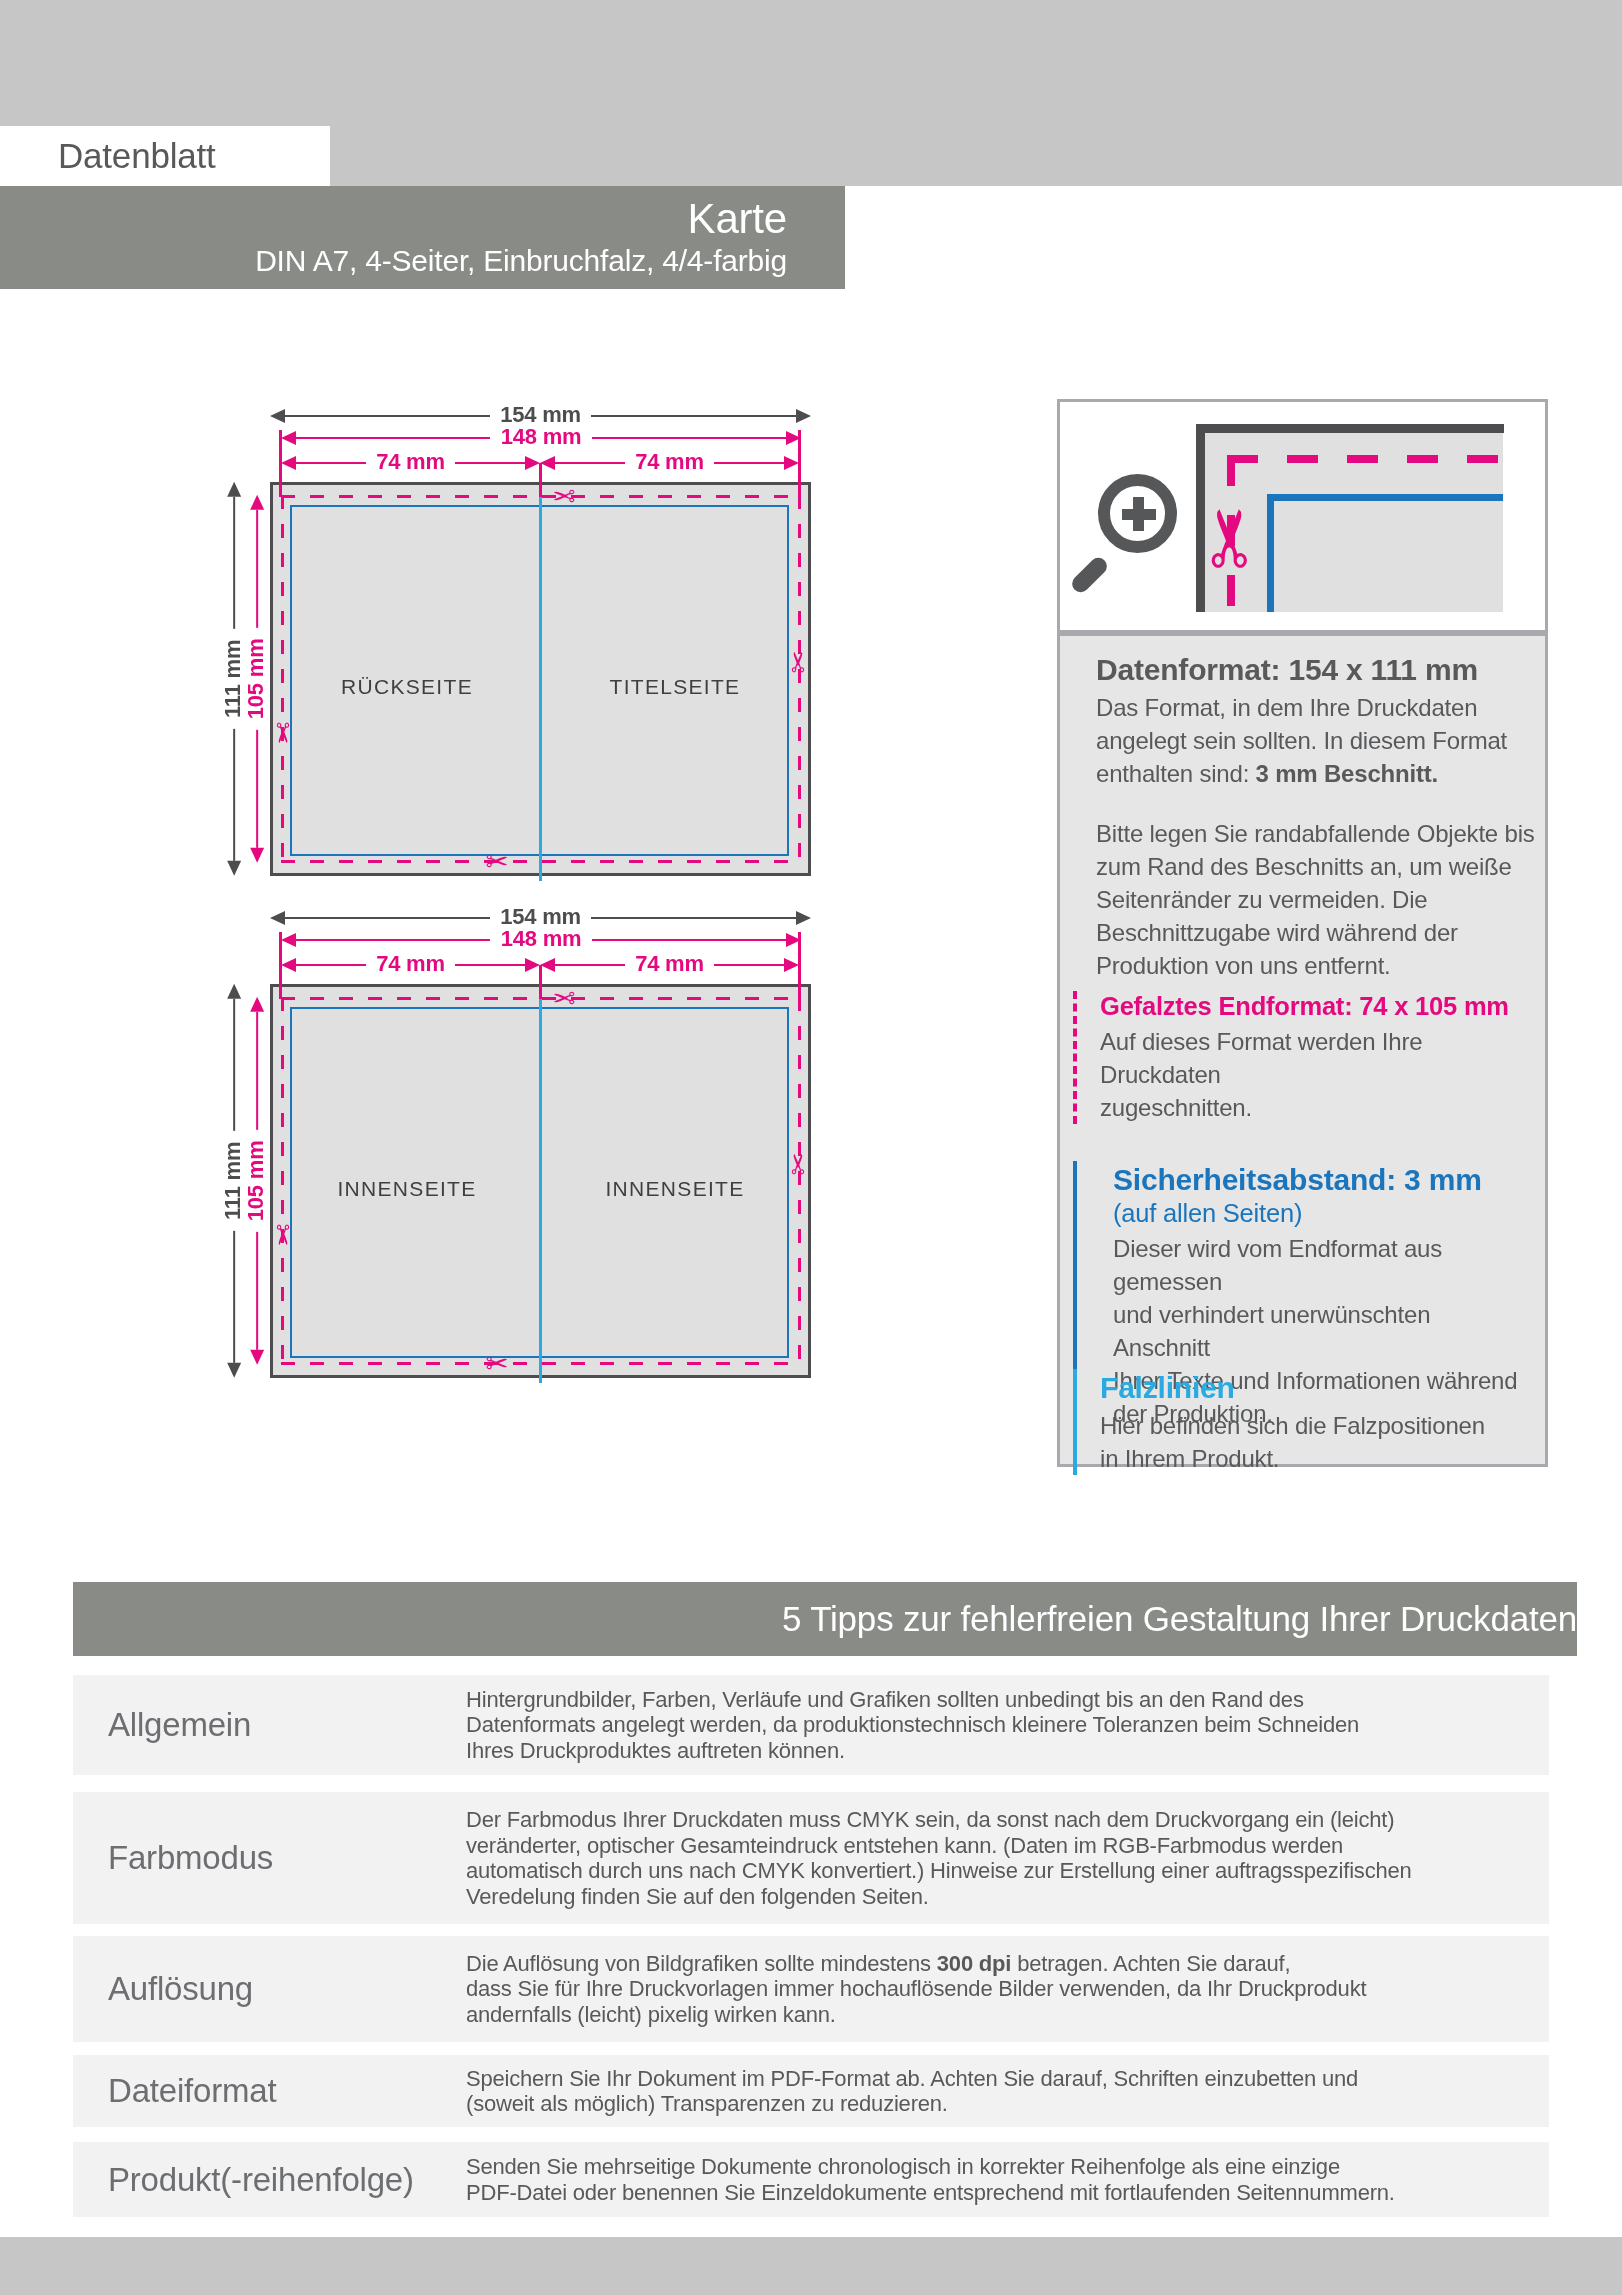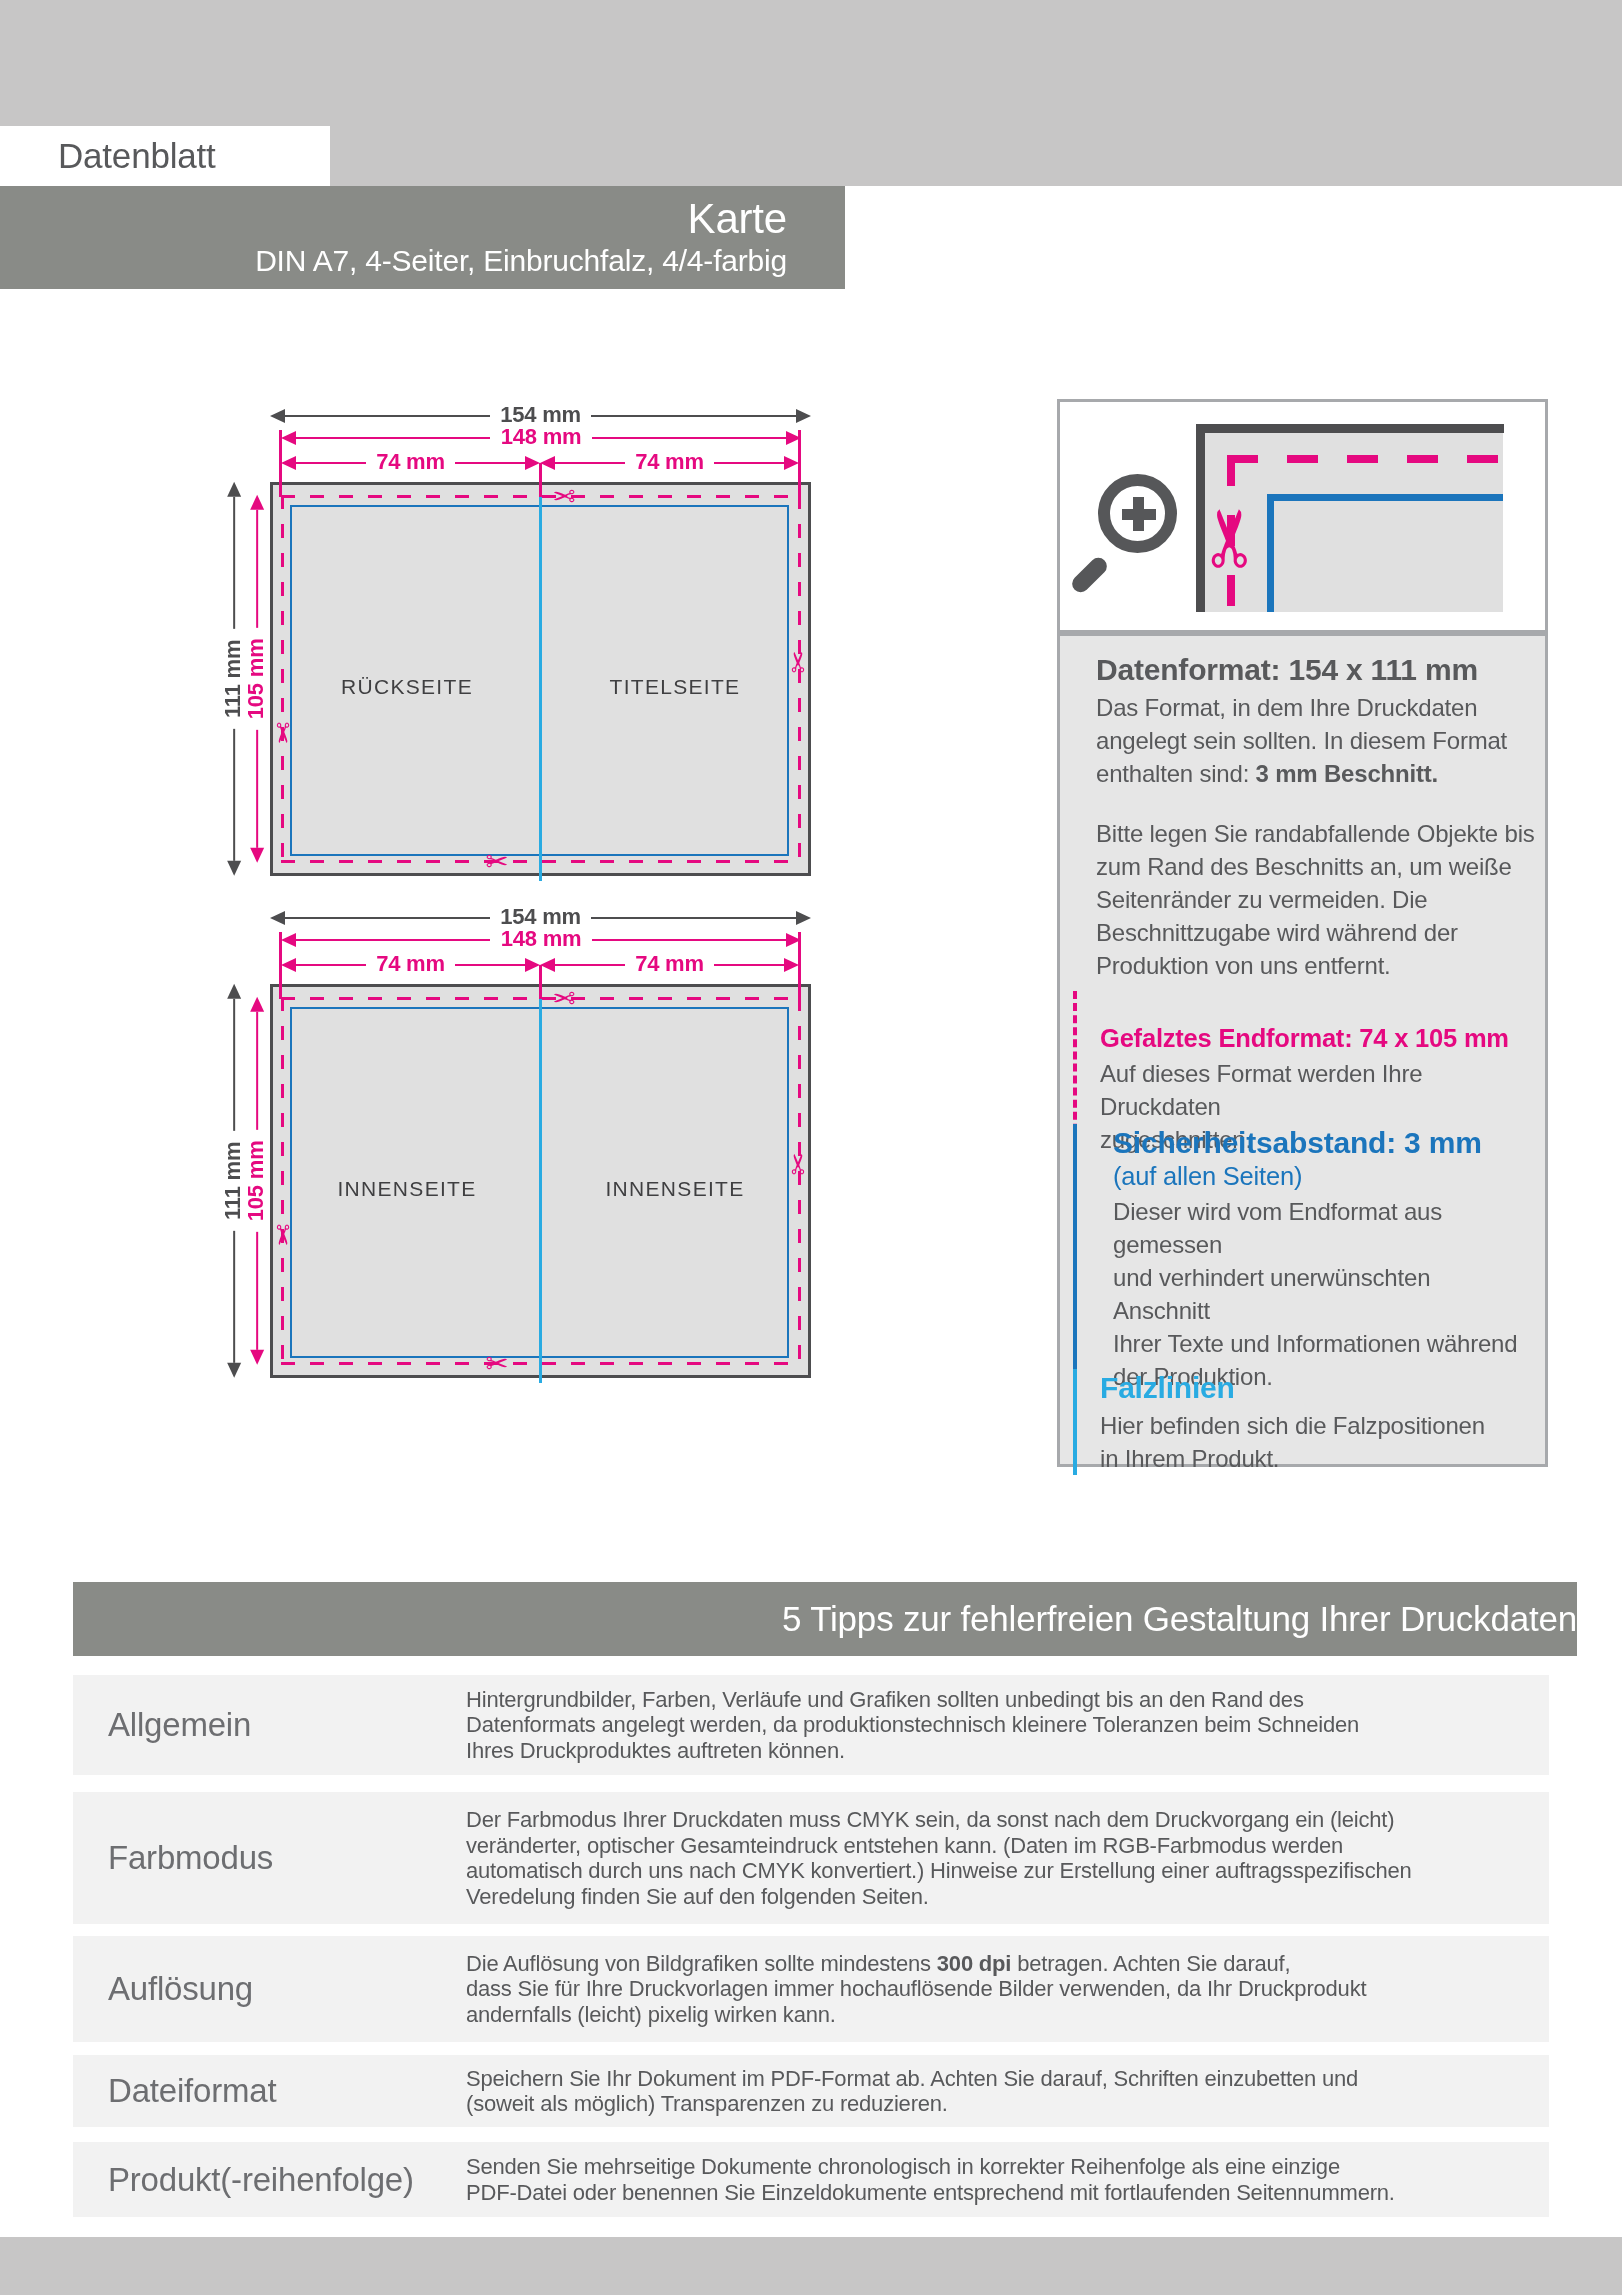--- a/index.html
+++ b/index.html
@@ -55,28 +55,28 @@
   .ill-scissors{position:absolute;left:1230px;top:538px;color:#E50980;font-size:79px;line-height:1;transform:translate(-50%,-50%) rotate(-90deg);}
 
   .info-panel{position:absolute;left:1057px;top:633px;width:491px;height:834px;background:#E6E6E6;border:3.3px solid #A7A9AC;box-sizing:border-box;}
   .info-block{position:absolute;width:452px;box-sizing:border-box;}
   .info-block.ruled{padding-left:23px;}
   .rule-dash-magenta{border-left:4.6px dashed #E50980;}
   .rule-solid-blue{border-left:4.6px solid #1B75BC;}
   .rule-solid-cyan{border-left:4.6px solid #29ABE2;}
   #blk-datenformat{left:1096px;top:651px;}
   #blk-endformat{left:1073px;top:991px;}
-  #blk-sicherheit{left:1073px;top:1124px;padding-left:36px;}
+  #blk-sicherheit{left:1073px;top:1161px;padding-left:36px;}
   #blk-falz{left:1073px;top:1369px;}
   .info-h{font-size:30px;font-weight:bold;line-height:37px;}
   .info-h.magenta,.info-sub.magenta{color:#E50980;}
   .info-h.blue{color:#1B75BC;}
   .info-h.cyan{color:#29ABE2;}
   .info-sub{font-size:25.5px;line-height:31px;}
-  .info-sub.bold{font-weight:bold;margin-top:32px;}
+  .info-sub.bold{font-weight:bold;}
   .info-sub.blue{color:#1B75BC;}
   .info-body{font-size:24px;line-height:33px;color:#58595B;white-space:pre-line;margin-top:2.6px;}
   .info-body .gap{display:block;height:27.5px;}
 
   
   .tips-banner{position:absolute;left:73px;top:1582px;width:1504px;height:74px;background:#898B87;color:#fff;display:flex;align-items:center;justify-content:flex-end;}
   .tips-banner span{font-size:35px;padding-left:35px;}
   .tip-row{position:absolute;left:73px;width:1476px;background:#F2F2F2;display:flex;align-items:center;box-sizing:border-box;}
   #row-0{top:1675px;height:100px;} #row-1{top:1792px;height:132px;} #row-2{top:1936px;height:106px;} #row-3{top:2055px;height:72px;} #row-4{top:2142px;height:75px;}
   .tip-label{flex:0 0 393px;box-sizing:border-box;padding-left:35px;font-size:33px;color:#6D6E71;}

